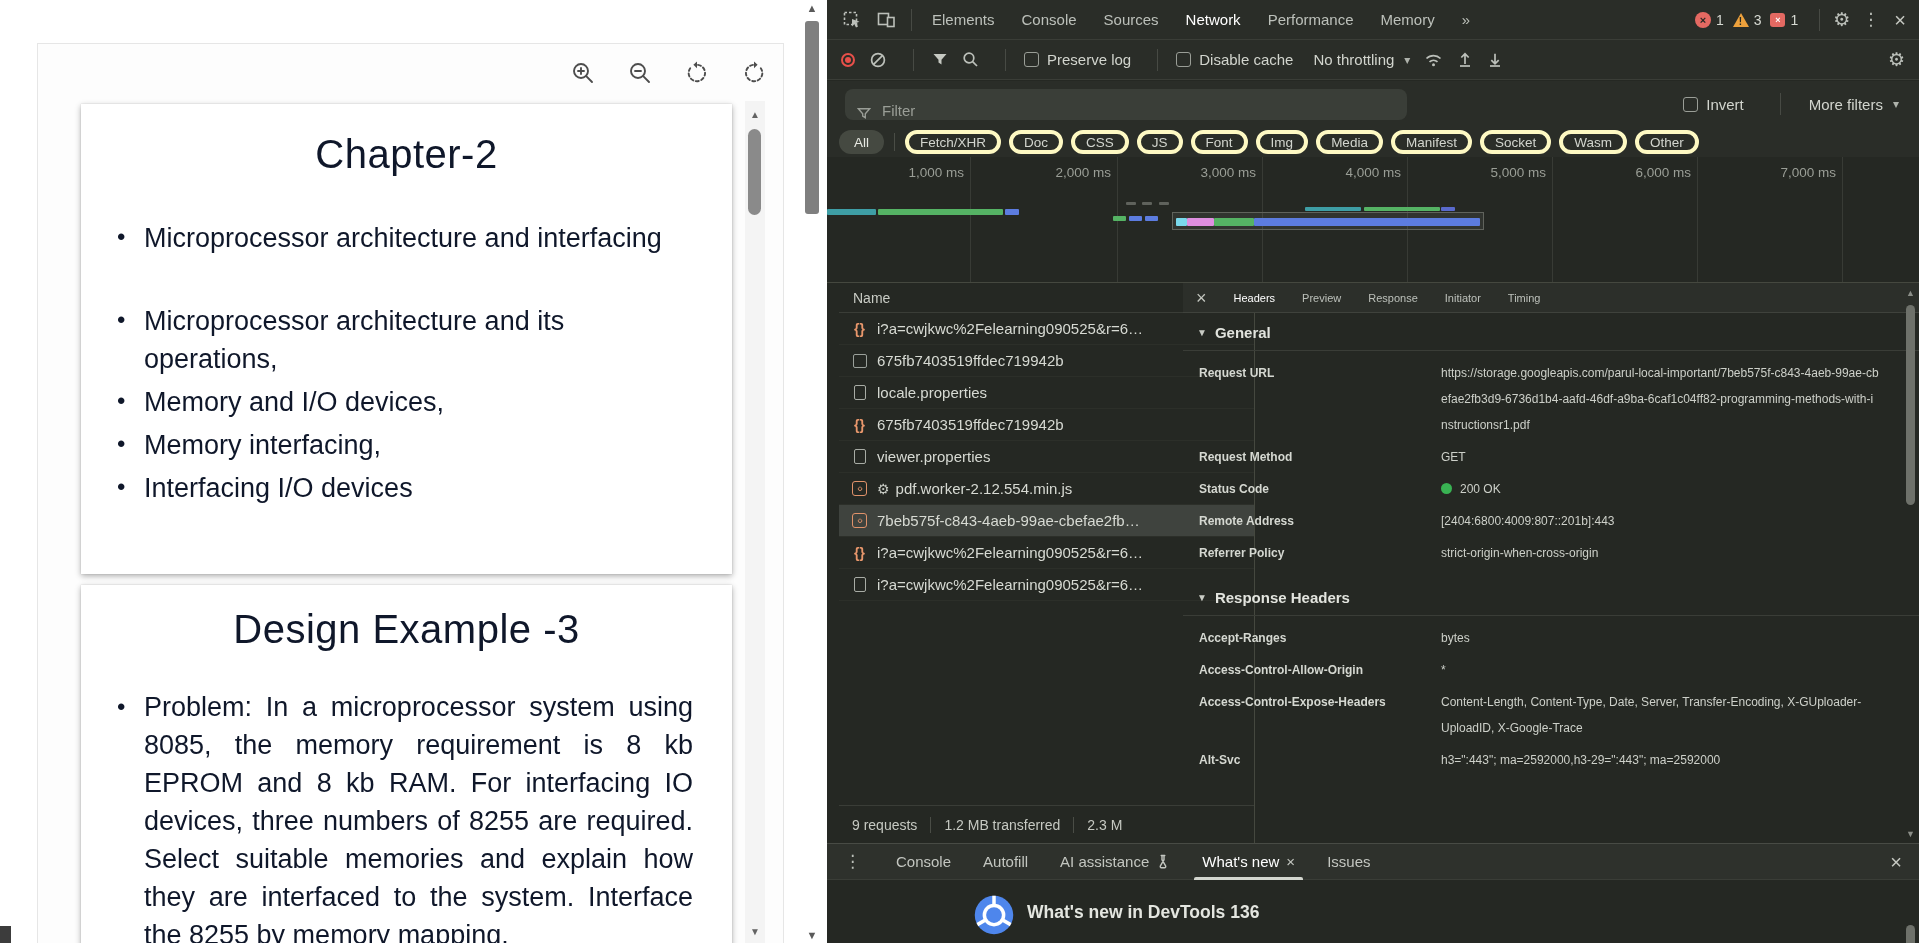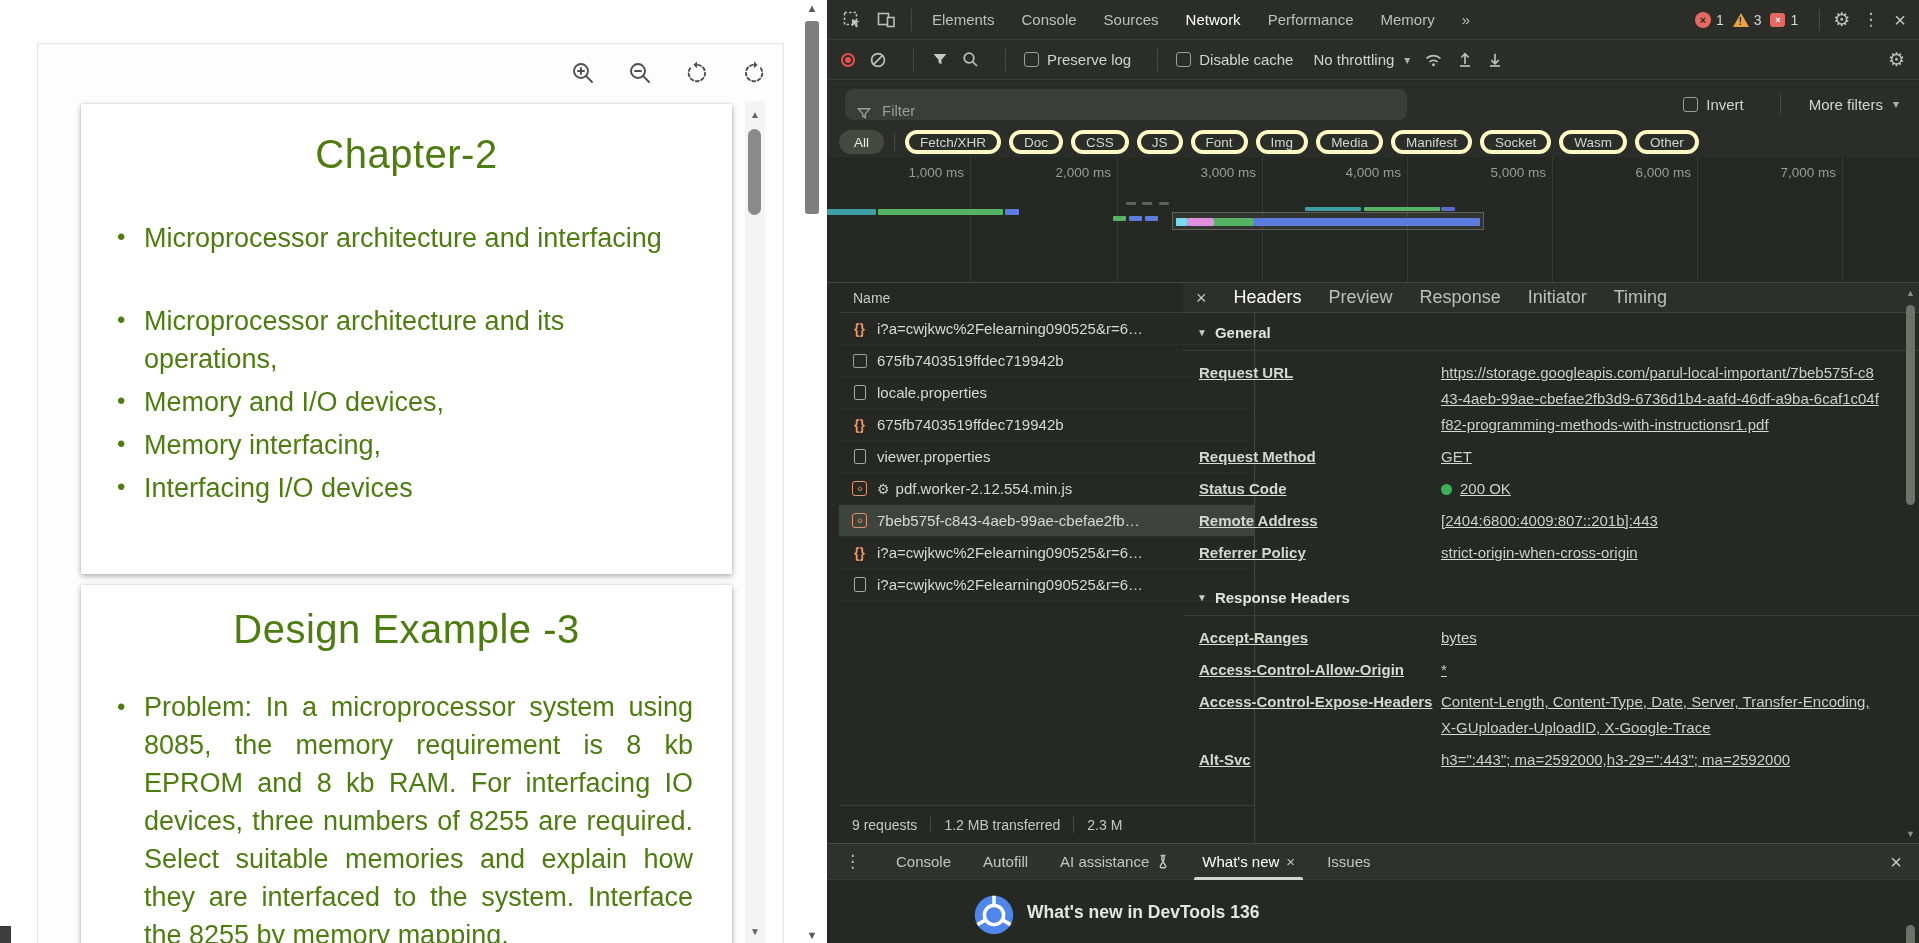--- a/index.html
+++ b/index.html
@@ -11,21 +11,21 @@
   .pdf-pane{position:absolute;left:0;top:0;width:827px;height:943px;background:#fff;}
   .pdf-frame{position:absolute;left:37px;top:43px;width:747px;bottom:0;
              border:1px solid #e6e6e6;border-bottom:none;background:#fdfdfd;overflow:hidden;}
   .pdf-toolbar{position:absolute;left:0;top:0;width:100%;height:57px;background:#fdfdfd;}
   .pdf-tools{position:absolute;left:530px;top:14px;display:flex;gap:27px;}
   .pdf-tool{width:30px;height:30px;display:flex;align-items:center;justify-content:center;
             border:none;background:transparent;padding:0;cursor:pointer;}
   .pdf-tool svg{stroke:#4d4d4d;fill:none;stroke-width:1.9;stroke-linecap:round;}
 
   .slide{position:absolute;left:43px;width:651px;background:#fff;
-         box-shadow:0 2px 6px rgba(0,0,0,.32),0 0 1px rgba(0,0,0,.2);color:#4d7c0f;}
+         box-shadow:0 2px 6px rgba(0,0,0,.32),0 0 1px rgba(0,0,0,.2);color:#0f172a;}
   .slide1{top:60px;height:470px;}
   .slide2{top:541px;height:430px;}
   .slide h1{margin:0;font-size:40px;font-weight:400;text-align:center;letter-spacing:.5px;}
   .slide1 h1{padding-top:28px;}
   .slide2 h1{padding-top:22px;}
   .slide ul{margin:42px 0 0 0;padding:0 0 0 63px;list-style:none;}
   .slide li{position:relative;font-size:27px;line-height:38px;margin-bottom:5px;width:527px;}
   .slide li.gap{margin-bottom:45px;}
   .blt{position:absolute;left:-27px;top:-1px;font-size:24px;}
   .prob{position:relative;margin:36px 0 0 63px;width:549px;font-size:27px;line-height:38px;
@@ -122,29 +122,29 @@
 
   .dt-summary{position:absolute;left:0;right:0;bottom:0;height:38px;border-top:1px solid #3a3d37;
               display:flex;align-items:center;gap:13px;padding:0 13px;font-size:14px;color:#c6c9c2;
               white-space:nowrap;overflow:hidden;}
   .vd{width:1px;height:16px;background:#4a4d46;flex:none;}
 
   .dt-details{position:absolute;left:356px;top:0;right:0;bottom:0;}
   .det-tabs{height:30px;background:#2c2f2a;border-bottom:1px solid #3f423c;display:flex;
             align-items:center;gap:27px;padding-left:13px;}
   .det-x{font-size:18px;color:#c3c6bf;cursor:pointer;line-height:1;}
-  .det-tab{color:#bcc0ba;cursor:pointer;font-size:18px;position:relative;height:30px;
+  .det-tab{color:#bcc0ba;cursor:pointer;font-size:11px;position:relative;height:30px;
            display:flex;align-items:center;}
   .det-tab.active{color:#ffffff;}
   .det-content{position:absolute;left:0;top:31px;right:0;bottom:0;overflow:hidden;}
   .sec-h{display:flex;align-items:center;gap:8px;padding:10px 0 9px 14px;
          border-bottom:1px solid #3a3d37;color:#e2e4de;font-weight:700;font-size:15px;cursor:pointer;}
   .sec-arr{font-size:10px;color:#c9ccc5;}
   .sec-body{padding:6px 0 4px 0;}
-  .kv{display:flex;padding:3px 0 3px 16px;font-size:15px;line-height:26px;text-decoration:underline;}
+  .kv{display:flex;padding:3px 0 3px 16px;font-size:12px;line-height:26px;}
   .k{width:242px;flex:none;color:#d5d8d1;font-weight:700;}
   .v{flex:1;padding-right:40px;color:#cdd0c9;word-break:break-all;}
   .v.nb{word-break:normal;}
   .dot{display:inline-block;width:11px;height:11px;border-radius:50%;background:#39b353;
        margin-right:8px;vertical-align:-1px;}
   .det-sb-up{position:absolute;right:4px;top:5px;font-size:9px;color:#8b8e88;}
   .det-sb-thumb{position:absolute;right:4px;top:22px;width:9px;height:200px;background:#6e716a;border-radius:5px;}
   .det-sb-down{position:absolute;right:4px;bottom:4px;font-size:9px;color:#8b8e88;}
 
   .dt-drawer{position:absolute;left:0;bottom:0;right:0;height:100px;background:#252823;

